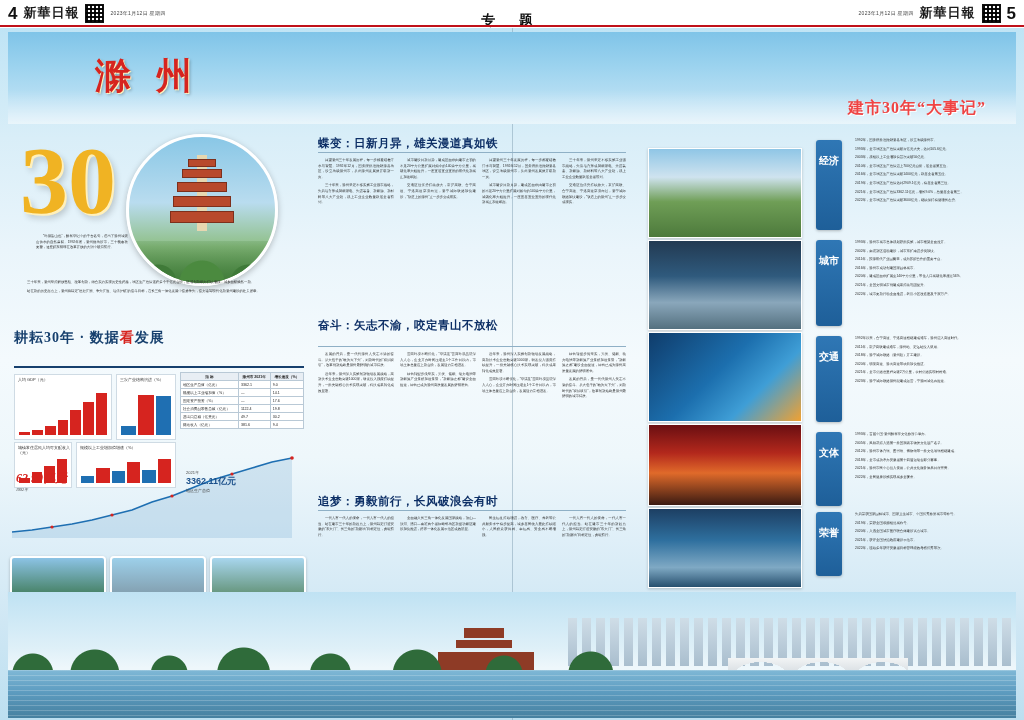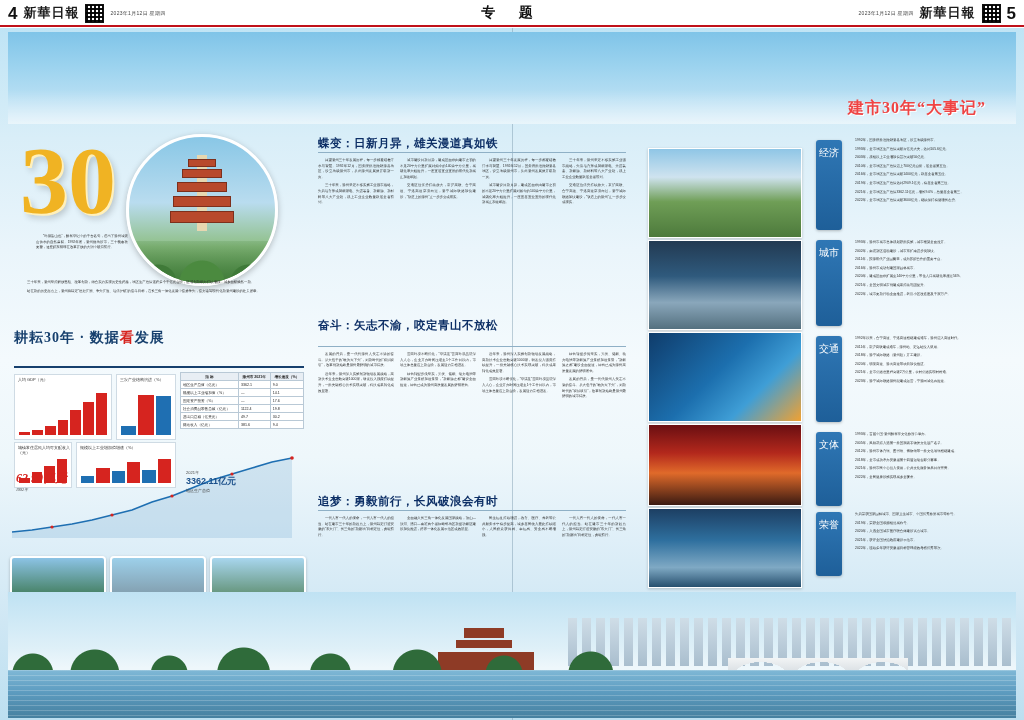--- a/index.html
+++ b/index.html
@@ -9,21 +9,21 @@
   
   .masthead{position:absolute;left:0;top:0;width:1024px;height:26px;background:#ffffff;border-bottom:1px solid #2a2a2a;}
   .mast-left{position:absolute;left:8px;top:0;height:26px;display:flex;align-items:center;gap:6px;}
   .folio{font-size:17px;font-weight:bold;color:#111;line-height:1;}
   .mast-logo{font-size:13px;font-weight:bold;color:#1b1b1b;letter-spacing:1px;font-family:"Liberation Serif",serif;}
   .qr{width:17px;height:17px;background:
       repeating-linear-gradient(0deg,#111 0 2px,#fff 2px 4px),
       repeating-linear-gradient(90deg,#111 0 2px,transparent 2px 4px);
       background-blend-mode:multiply;border:1px solid #111;}
   .mast-date{font-size:5px;color:#444;letter-spacing:.3px;}
-  .mast-center{position:absolute;left:0;top:0;width:1024px;height:26px;display:flex;align-items:center;justify-content:center;}
+  .mast-center{position:absolute;left:0;top:8px;width:1024px;height:26px;display:flex;align-items:center;justify-content:center;}
   .mast-center span{font-size:14px;font-weight:bold;letter-spacing:10px;color:#111;font-family:"Liberation Serif",serif;}
   .mast-right{position:absolute;right:8px;top:0;height:26px;display:flex;align-items:center;gap:6px;}
   .mast-right .folio{font-size:17px;}
   .rule-red{position:absolute;left:0;top:25px;width:1024px;height:2px;background:#c0111a;}
 
   
   .sheet{position:absolute;left:0;top:28px;width:1024px;height:692px;
     background:linear-gradient(180deg,#bfe4f5 0%,#d9eef8 16%,#eaf5fb 32%,#f4fafd 48%,#eef7fb 62%,#dfeff8 74%,#cfe7f4 86%,#bcdff0 100%);}
   .gutter{position:absolute;left:512px;top:28px;width:1px;height:692px;background:rgba(120,150,170,.45);}
 
@@ -97,22 +97,22 @@
   .photo{position:absolute;border:1px solid #ffffff;box-shadow:0 1px 3px rgba(0,0,0,.2);overflow:hidden;}
   .ph1{background:linear-gradient(180deg,#8fc6e6 0%,#cfe3ef 32%,#6f9e56 60%,#4d7a3c 100%);}
   .ph2{background:linear-gradient(180deg,#223a52 0%,#2f5a7d 40%,#8aa7bb 70%,#54707f 100%);}
   .ph3{background:linear-gradient(135deg,#0f3c6b 0%,#1c6fae 45%,#3f9ed6 70%,#f0a132 100%);}
   .ph4{background:linear-gradient(180deg,#6a0f12 0%,#b3281c 35%,#e06a2a 60%,#3a1a12 100%);}
   .ph5{background:linear-gradient(180deg,#1d3f63 0%,#2e6f9e 40%,#7fa9c4 75%,#27506e 100%);}
 
   
   .side-band{position:absolute;left:816px;width:26px;
      background:linear-gradient(180deg,#2f77b5 0%,#1e5f99 100%);border-radius:3px;box-shadow:0 1px 3px rgba(0,0,0,.25);}
-  .side-band span{display:block;width:26px;text-align:center;color:#fff;font-size:10px;font-weight:normal;
-     font-family:"Liberation Serif",serif;padding-top:6px;line-height:13px;}
+  .side-band span{display:block;width:26px;text-align:center;color:#fff;font-size:10px;font-weight:bold;
+     font-family:"Liberation Serif",serif;padding-top:14px;line-height:13px;}
   .tl-text{position:absolute;left:848px;width:166px;}
 
   
   .pano{position:absolute;left:8px;top:592px;width:1008px;height:126px;overflow:hidden;}
   .pano .sky{position:absolute;inset:0;background:linear-gradient(180deg,#bfe2f3 0%,#dff0f8 45%,#eef7fb 60%);}
   .pano .city{position:absolute;left:560px;top:26px;width:450px;height:48px;
      background:linear-gradient(180deg,#cfdde7 0%,#a9bece 100%);
      -webkit-mask-image:repeating-linear-gradient(90deg,#000 0 9px,transparent 9px 14px);
      mask-image:repeating-linear-gradient(90deg,#000 0 9px,transparent 9px 14px);}
   .pano .trees{position:absolute;left:0;top:48px;width:620px;height:34px;background:#2f6b3a;
@@ -163,20 +163,21 @@
     </div>
   </div>
   <div class="rule-red"></div>
 
   <div class="sheet"></div>
   <div class="gutter"></div>
 
   <div class="headband">
     <div class="skyline"></div>
   </div>
+  <div class="title-chu">滁 州</div>
   <div class="right-headline">建市30年“大事记”</div>
 
   <div class="feature">
     <div class="big30">30</div>
     <div class="circle-photo">
       <div class="pagoda">
         <i class="body"></i>
           <i class="r1"></i>
           <i class="r2"></i>
           <i class="r3"></i>

